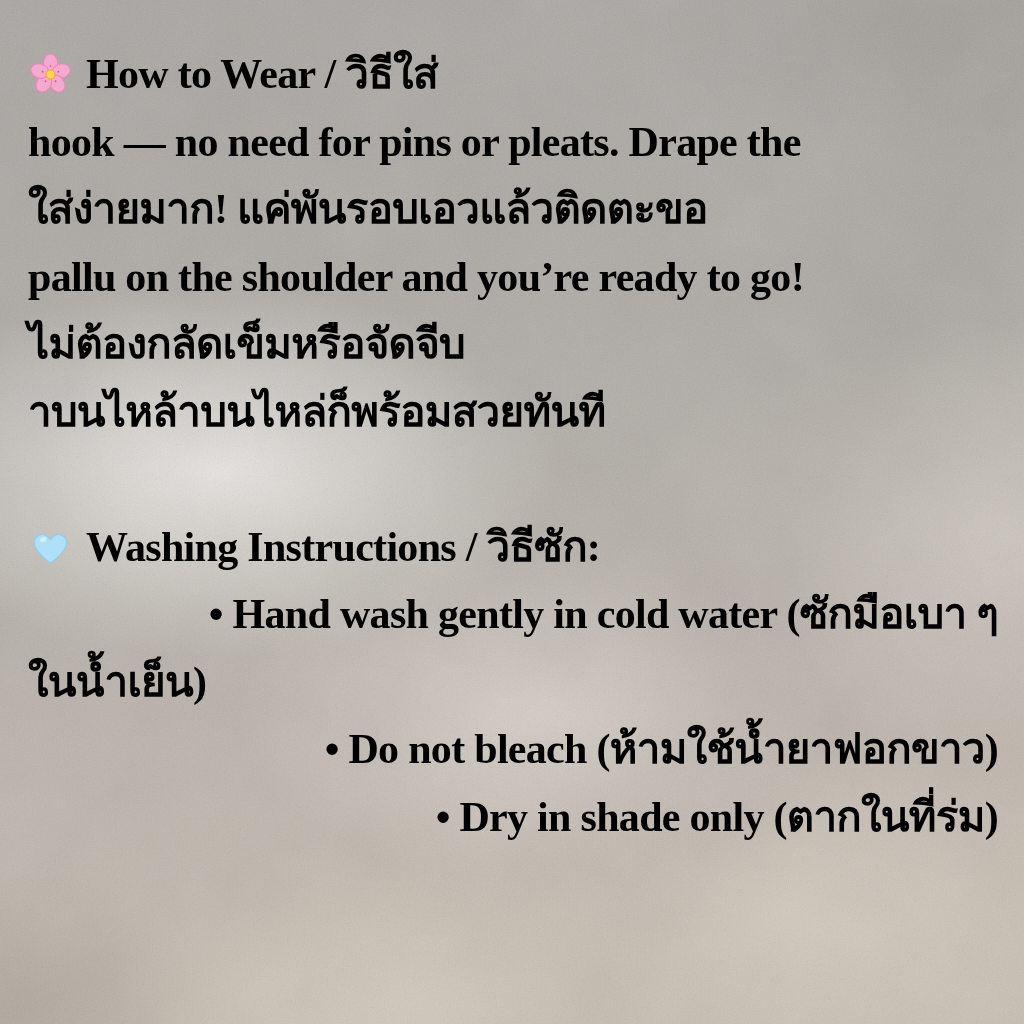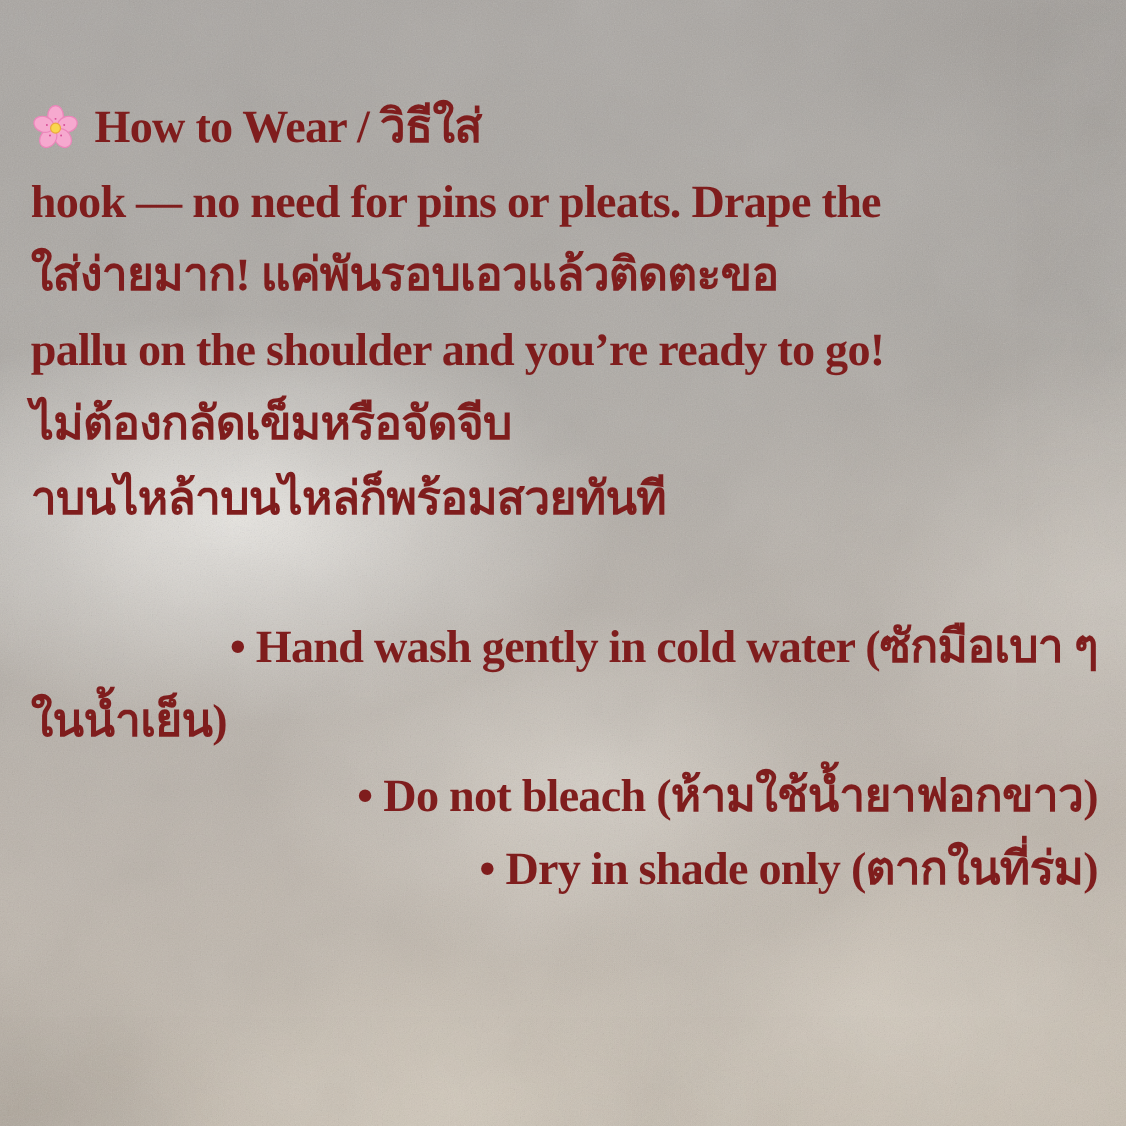--- a/index.html
+++ b/index.html
@@ -37,22 +37,21 @@
     position: absolute;
     inset: 0;
     z-index: 1;
     display: block;
   }
   .content {
     position: absolute;
     inset: 0;
     z-index: 2;
     padding: 41px 26px 0 28px;
-    color: #7f1d1d;
-    margin-top: 42px;
+    color: #000000;
   }
   .line {
     height: 67.5px;
     line-height: 67.5px;
     font-size: 42px;
     font-weight: 700;
     letter-spacing: -0.7px;
     white-space: nowrap;
   }
   .heading {
@@ -115,20 +114,29 @@
 
     <div class="line">hook — no need for pins or pleats. Drape the</div>
     <div class="line">ใส่ง่ายมาก! แค่พันรอบเอวแล้วติดตะขอ</div>
 
     <div class="line">pallu on the shoulder and you’re ready to go!</div>
     <div class="line">ไม่ต้องกลัดเข็มหรือจัดจีบ</div>
     <div class="line">าบนไหล้าบนไหล่ก็พร้อมสวยทันที</div>
 
     <div class="line spacer"></div>
 
+    <div class="line heading">
+      <span class="emoji" aria-label="🩵">
+        <svg viewBox="0 0 40 40" aria-hidden="true">
+          <path d="M20 34 C8 25 4 18 6.5 12.5 C8.5 8.2 14 7 17.2 10.2 L20 13 L22.8 10.2 C26 7 31.5 8.2 33.5 12.5 C36 18 32 25 20 34 Z" fill="#aee0f8" stroke="#8fcdee" stroke-width="1"></path>
+          <ellipse cx="13.5" cy="13" rx="3" ry="2" fill="#dcf2fc" opacity="0.8" transform="rotate(-25 13.5 13)"></ellipse>
+        </svg>
+      </span>
+      <span>Washing Instructions / วิธีซัก:</span>
+    </div>
 
     <div class="line bullet">• Hand wash gently in cold water (ซักมือเบา ๆ</div>
     <div class="line">ในน้ำเย็น)</div>
     <div class="line bullet">• Do not bleach (ห้ามใช้น้ำยาฟอกขาว)</div>
     <div class="line bullet">• Dry in shade only (ตากในที่ร่ม)</div>
 
   </div>
 </div>
 
 </body></html>

